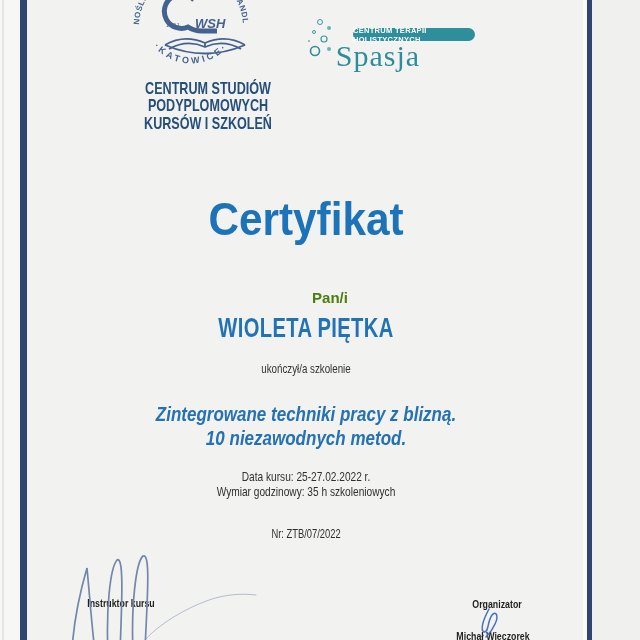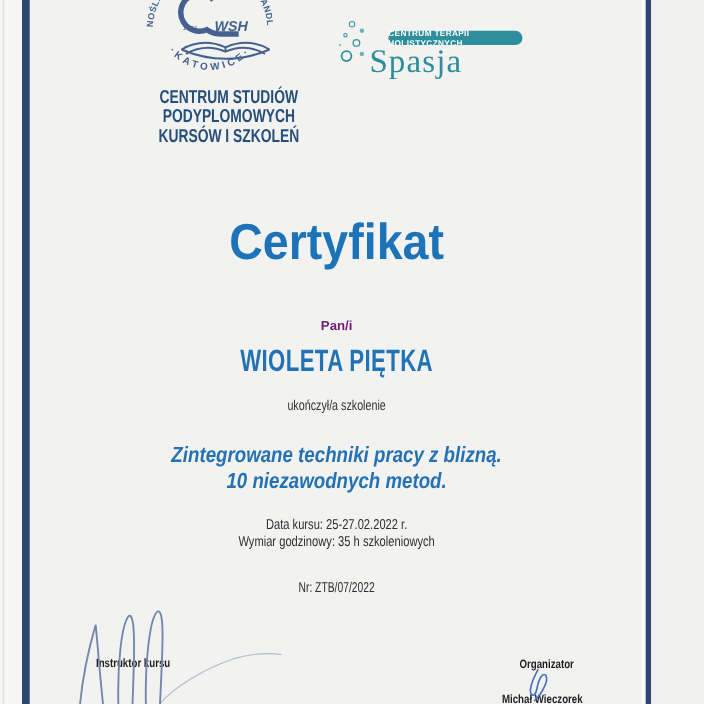--- a/index.html
+++ b/index.html
@@ -32,21 +32,21 @@
   
   .bubbles{position:absolute;left:306px;top:14px;}
   .spasja-banner{position:absolute;left:353px;top:28px;width:122px;height:13px;background:#2f8e9b;
         border-radius:7px;color:#ffffff;font-size:7.5px;font-weight:bold;letter-spacing:.3px;
         display:flex;align-items:center;justify-content:flex-end;}
   .spasja-name{position:absolute;left:318px;top:39px;width:120px;text-align:center;
         font-family:"Liberation Serif",serif;font-size:30px;color:#2d8d9c;letter-spacing:1px;}
 
   .title{top:192px;font-size:46px;font-weight:bold;color:#1d73b8;
         transform:scaleX(.92);transform-origin:50% 0;}
-  .salutation{top:289px;font-size:12px;font-weight:bold;color:#701a75;}
+  .salutation{top:289px;font-size:15px;font-weight:bold;color:#4d7c0f;padding-left:24px;}
   .recipient{top:312px;font-size:28px;font-weight:bold;color:#2273b6;letter-spacing:.5px;
         transform:scaleX(.72);transform-origin:50% 0;}
   .completion{top:361px;font-size:13px;color:#333333;transform:scaleX(.75);transform-origin:50% 0;}
   .course{top:402px;font-size:20px;font-weight:bold;font-style:italic;color:#2471b3;
         line-height:24px;transform:scaleX(.85);transform-origin:50% 0;}
   .details{top:469px;font-size:13px;color:#2f2f2f;line-height:15px;
         transform:scaleX(.78);transform-origin:50% 0;}
   .cert-nr{top:526px;font-size:13px;color:#2f2f2f;transform:scaleX(.72);transform-origin:50% 0;}
 
   .sig-label{position:absolute;font-size:11px;font-weight:bold;color:#1f1f1f;text-align:center;

